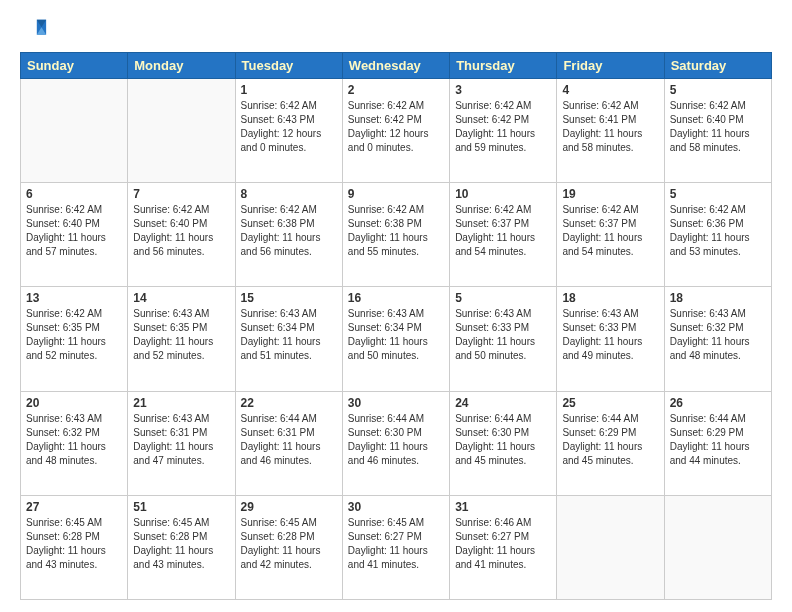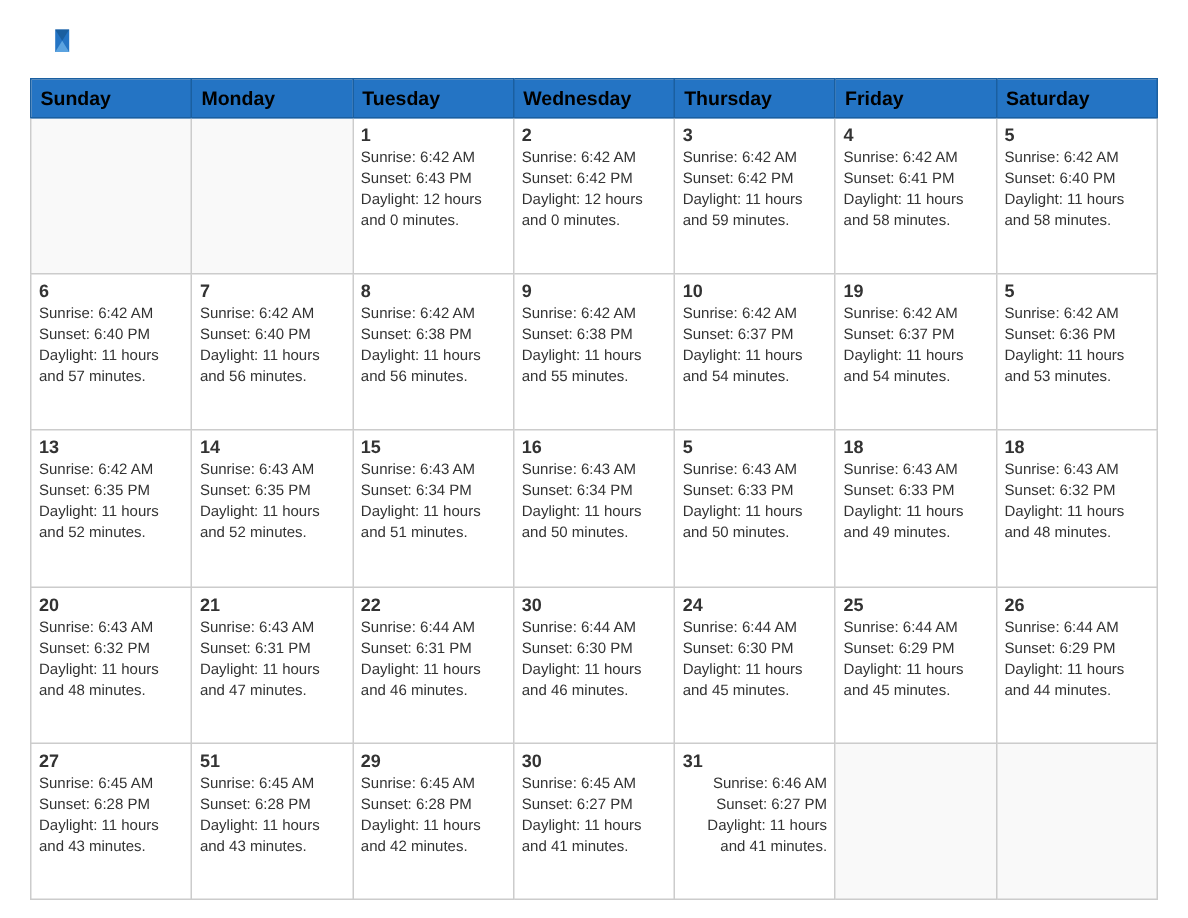--- a/index.html
+++ b/index.html
@@ -57,21 +57,21 @@
     }
     .calendar {
       flex: 1;
       border: 1px solid #ccc;
       border-collapse: collapse;
       width: 100%;
       table-layout: fixed;
     }
     .calendar th {
       background-color: #2474c4;
-      color: #000000;
+      color: #fef9c3;
       text-align: left;
       padding: 5px 6px;
       font-size: 13px;
       font-weight: bold;
       border: 1px solid #1a5fa0;
     }
     .calendar td {
       border: 1px solid #ccc;
       vertical-align: top;
       padding: 4px 5px;
@@ -346,21 +346,21 @@
           </td>
           <td>
             <span class="day-num">30</span>
             <div class="day-info" style="white-space: pre-line;">Sunrise: 6:45 AM
 Sunset: 6:27 PM
 Daylight: 11 hours
 and 41 minutes.</div>
           </td>
           <td>
             <span class="day-num">31</span>
-            <div class="day-info" style="white-space: pre-line; text-align: right;">Sunrise: 6:46 AM
+            <div class="day-info" style="white-space: pre-line;">Sunrise: 6:46 AM
 Sunset: 6:27 PM
 Daylight: 11 hours
 and 41 minutes.</div>
           </td>
           <td class="empty"></td>
           <td class="empty"></td>
         </tr>
       </tbody>
   </table>
 </div>

